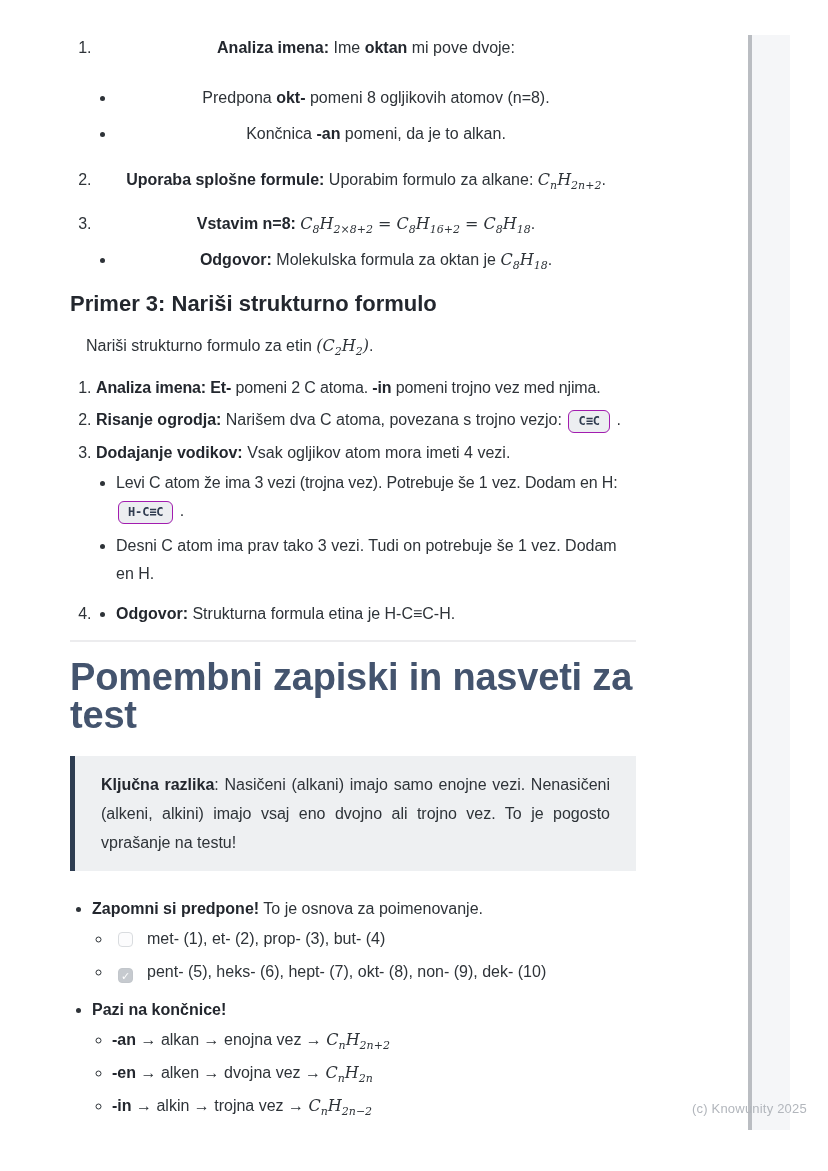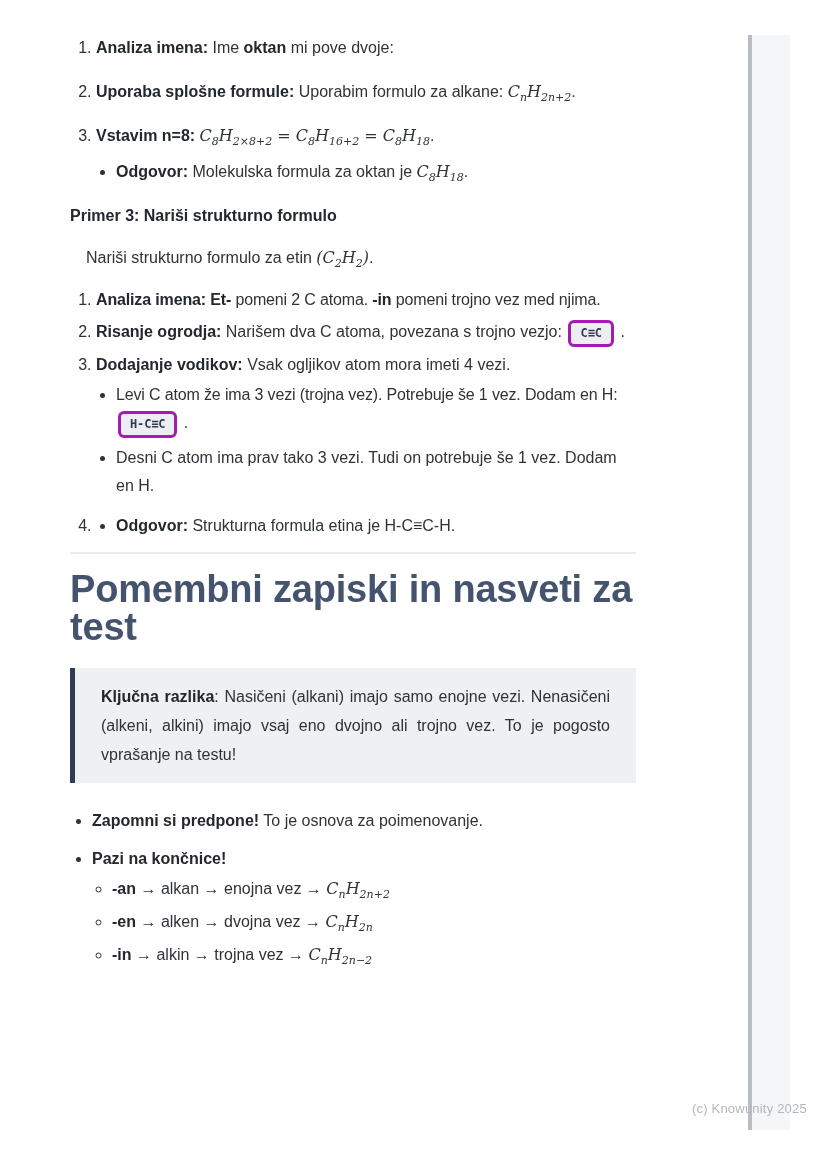--- a/index.html
+++ b/index.html
@@ -24,36 +24,36 @@
   
   .math { font-family: "DejaVu Serif", serif; font-style: italic; }
   .math sub { font-size: 11px; line-height: 0; }
 
   
   .chip {
     font-family: "DejaVu Sans Mono", monospace;
     font-size: 12px; font-weight: bold;
     color: #303c50;
     background: #eceef1;
-    border: 3px solid #a21caf;
+    border: 1px solid #a21caf;
     border-radius: 6px;
     padding: 3px 9px 4px;
     margin: 0 2px;
     white-space: nowrap;
   }
 
   
   .ol1 { margin: 0; padding-left: 26px; }
-  .ol1 > li { margin-bottom: 16px; }
+  .ol1 > li { margin-bottom: 16px; text-align: center; }
   .ol1 ul { list-style: disc; padding-left: 20px; }
   .ul-lg { margin: 22px 0 18px; }
   .ul-lg li { margin-bottom: 8px; }
   .ul-sm { margin: 8px 0 0; }
 
-  h3 { font-size: 16px; font-weight: bold; color: #23272e; margin: 14px 0 0; line-height: 28px; }
+  h3 { font-size: 22px; font-weight: bold; color: #23272e; margin: 14px 0 0; line-height: 28px; }
   .intro { margin: 14px 16px 0; line-height: 28px; }
 
   
   .ol2 { margin: 14px 0 0; padding-left: 26px; }
   .ol2 > li { margin-bottom: 4px; }
   .ol2 ul { list-style: disc; padding-left: 20px; margin: 2px 0 12px; }
   .ol2 ul li { margin-bottom: 6px; }
   .ol2 .ul-ans { margin: 0; }
   .fit { letter-spacing: -0.15px; }
 
@@ -118,20 +118,28 @@
   }
 </style>
 </head>
 <body>
 
 <div class="content">
 
   <ol class="ol1">
     <li>
       <div><b>Analiza imena:</b> Ime <b>oktan</b> mi pove dvoje:</div>
+      <ul class="ul-lg">
+        <li>
+            <div>Predpona <b>okt-</b> pomeni 8 ogljikovih atomov (n=8).</div>
+          </li>
+        <li>
+            <div>Končnica <b>-an</b> pomeni, da je to alkan.</div>
+          </li>
+      </ul>
     </li>
     <li>
       <div><b>Uporaba splošne formule:</b> Uporabim formulo za alkane: <span class="math">C<sub>n</sub>H<sub>2n+2</sub></span>.</div>
     </li>
     <li>
       <div><b>Vstavim n=8:</b> <span class="math">C<sub>8</sub>H<sub>2×8+2</sub> = C<sub>8</sub>H<sub>16+2</sub> = C<sub>8</sub>H<sub>18</sub></span>.</div>
       <ul class="ul-sm">
         <li>
             <div><b>Odgovor:</b> Molekulska formula za oktan je <span class="math">C<sub>8</sub>H<sub>18</sub></span>.</div>
           </li>
@@ -172,20 +180,28 @@
 
   <hr class="divider">
 
   <h2 class="section">Pomembni zapiski in nasveti za test</h2>
 
   <div class="callout"><b>Ključna razlika</b>: Nasičeni (alkani) imajo samo enojne vezi. Nenasičeni (alkeni, alkini) imajo vsaj eno dvojno ali trojno vez. To je pogosto vprašanje na testu!</div>
 
   <ul class="tips">
     <li>
       <div><b>Zapomni si predpone!</b> To je osnova za poimenovanje.</div>
+      <ul>
+        <li>
+          <span class="checkbox"></span><span>met- (1), et- (2), prop- (3), but- (4)</span>
+        </li>
+        <li>
+          <span class="checkbox checked">✓</span><span>pent- (5), heks- (6), hept- (7), okt- (8), non- (9), dek- (10)</span>
+        </li>
+      </ul>
     </li>
     <li>
       <div><b>Pazi na končnice!</b></div>
       <ul>
         <li>
             <div><b>-an</b> → alkan → enojna vez → <span class="math">C<sub>n</sub>H<sub>2n+2</sub></span></div>
           </li>
         <li>
             <div><b>-en</b> → alken → dvojna vez → <span class="math">C<sub>n</sub>H<sub>2n</sub></span></div>
           </li>

